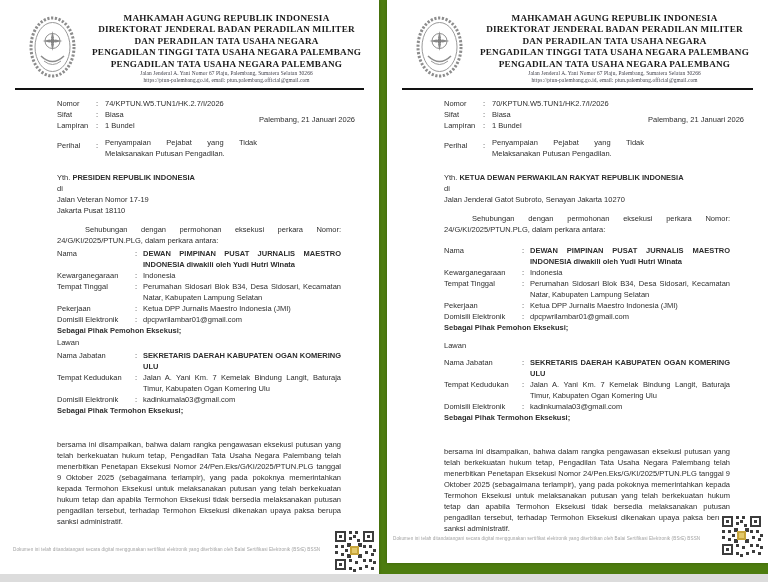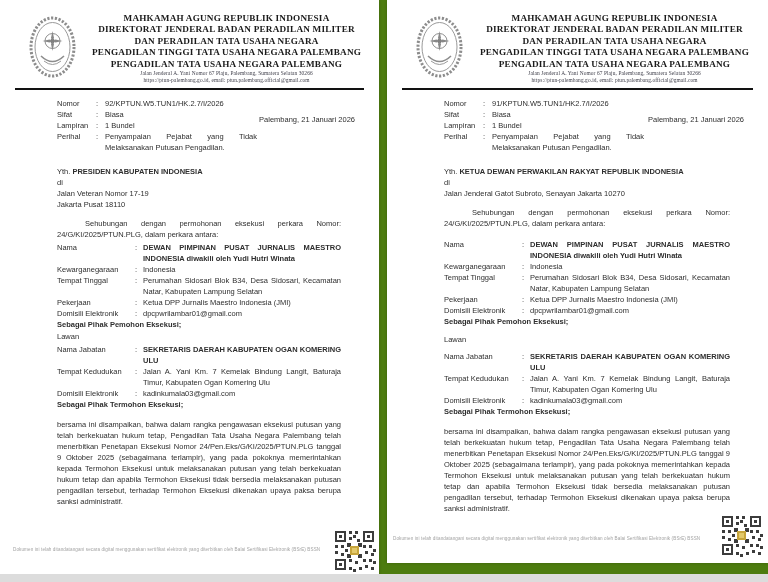--- a/index.html
+++ b/index.html
@@ -21,25 +21,25 @@
   .lh { position:relative; margin:13px 14px 0 14px; min-height:72px; }
   .lh-logo { position:absolute; left:15px; top:3px; width:47px; height:62px; }
   .lh-text { margin-left:78px; margin-right:4px; text-align:center;
              font-family:"Liberation Serif", serif; font-weight:bold; color:#1b1b1b; }
   .lh-line { font-size:9.2px; line-height:11.4px; letter-spacing:0.2px; white-space:nowrap; }
   .lh-addr { font-weight:normal; font-size:5.4px; line-height:6.6px; color:#40404c; letter-spacing:0.1px; }
   .rule { margin:3px 15px 0 15px; border-top:2.4px solid #121212; }
 
   
   .meta { position:relative; margin:8px 24px 0 57px; font-size:7.5px; line-height:11px; }
-  .meta-row { display:flex; }
+  .meta-row { display:flex;align-items:center; }
   .meta-label { width:39px; flex:none; }
   .meta-colon { width:9px; flex:none; }
   .meta-value { flex:1; }
-  .perihal-value { max-width:152px; text-align:justify; }
+  .perihal-value { max-width:152px; text-align:justify;margin-top:6px; }
   .dateline { position:absolute; right:0; top:16px; font-size:7.5px; }
 
   
   .addressee { margin:13px 24px 0 57px; font-size:7.5px; line-height:11px; }
   .addr-name { font-weight:bold; }
 
   .bodycol { margin:0 38px 0 57px; font-size:7.5px; line-height:11px; }
   .intro { margin-top:8px; text-indent:28px; text-align:justify; }
 
   
@@ -48,21 +48,21 @@
   .prow { display:flex; }
   .plabel { width:78px; flex:none; }
   .pcolon { width:8px; flex:none; }
   .pvalue { flex:1; text-align:justify; }
   .bold { font-weight:bold; }
   .italic { }
   .role-line { font-weight:bold; }
   .lawan { text-align:left; margin:1px 0; }
   .page--right .lawan { margin:7px 0 6px 0; }
 
-  .main-para { margin-top:9px; text-align:justify; }
+  .main-para { margin-top:23px; text-align:justify; }
 
   
   .footer-note {
     position:absolute; left:13px; right:54px; bottom:30px;
     font-size:4.6px; color:#a3a3a3; letter-spacing:0.1px; white-space:nowrap; overflow:hidden;
   }
   .page--right .footer-note { left:6px; bottom:22px; }
   .qr { position:absolute; right:2px; bottom:9px; width:45px; height:45px; }
   .page--right .qr { right:4px; bottom:5px; }
 </style>
@@ -96,41 +96,41 @@
         <div class="lh-addr">https://ptun-palembang.go.id, email: ptun.palembang.official@gmail.com</div>
       </div>
     </div>
     <div class="rule"></div>
 
     <div class="meta">
       <div class="dateline">Palembang, 21 Januari 2026</div>
       <div class="meta-row">
         <span class="meta-label">Nomor</span>
         <span class="meta-colon">:</span>
-        <span class="meta-value">92/KPTUN.W5.TUN1/HK.2.7/I/2026</span>
+        <span class="meta-value">74/KPTUN.W5.TUN1/HK.2.7/I/2026</span>
       </div>
       <div class="meta-row">
         <span class="meta-label">Sifat</span>
         <span class="meta-colon">:</span>
         <span class="meta-value">Biasa</span>
       </div>
       <div class="meta-row">
         <span class="meta-label">Lampiran</span>
         <span class="meta-colon">:</span>
         <span class="meta-value">1 Bundel</span>
       </div>
       <div class="meta-row">
         <span class="meta-label">Perihal</span>
         <span class="meta-colon">:</span>
         <span class="meta-value perihal-value">Penyampaian Pejabat yang Tidak Melaksanakan Putusan Pengadilan.</span>
       </div>
     </div>
 
     <div class="addressee">
-      <div><span>Yth.</span> <span class="addr-name">PRESIDEN KABUPATEN INDONESIA</span></div>
+      <div><span>Yth.</span> <span class="addr-name">PRESIDEN REPUBLIK INDONESIA</span></div>
       <div>di</div>
       <div>Jalan Veteran Nomor 17-19</div>
       <div>Jakarta Pusat 18110</div>
     </div>
 
     <div class="bodycol">
       <p class="intro">Sehubungan dengan permohonan eksekusi perkara Nomor: 24/G/KI/2025/PTUN.PLG, dalam perkara antara:</p>
 
       <div class="party-block party-block-1">
         <div class="prow">
@@ -258,21 +258,21 @@
         <div class="lh-addr">https://ptun-palembang.go.id, email: ptun.palembang.official@gmail.com</div>
       </div>
     </div>
     <div class="rule"></div>
 
     <div class="meta">
       <div class="dateline">Palembang, 21 Januari 2026</div>
       <div class="meta-row">
         <span class="meta-label">Nomor</span>
         <span class="meta-colon">:</span>
-        <span class="meta-value">91/KPTUN.W5.TUN1/HK2.7/I/2026</span>
+        <span class="meta-value">70/KPTUN.W5.TUN1/HK2.7/I/2026</span>
       </div>
       <div class="meta-row">
         <span class="meta-label">Sifat</span>
         <span class="meta-colon">:</span>
         <span class="meta-value">Biasa</span>
       </div>
       <div class="meta-row">
         <span class="meta-label">Lampiran</span>
         <span class="meta-colon">:</span>
         <span class="meta-value">1 Bundel</span>

